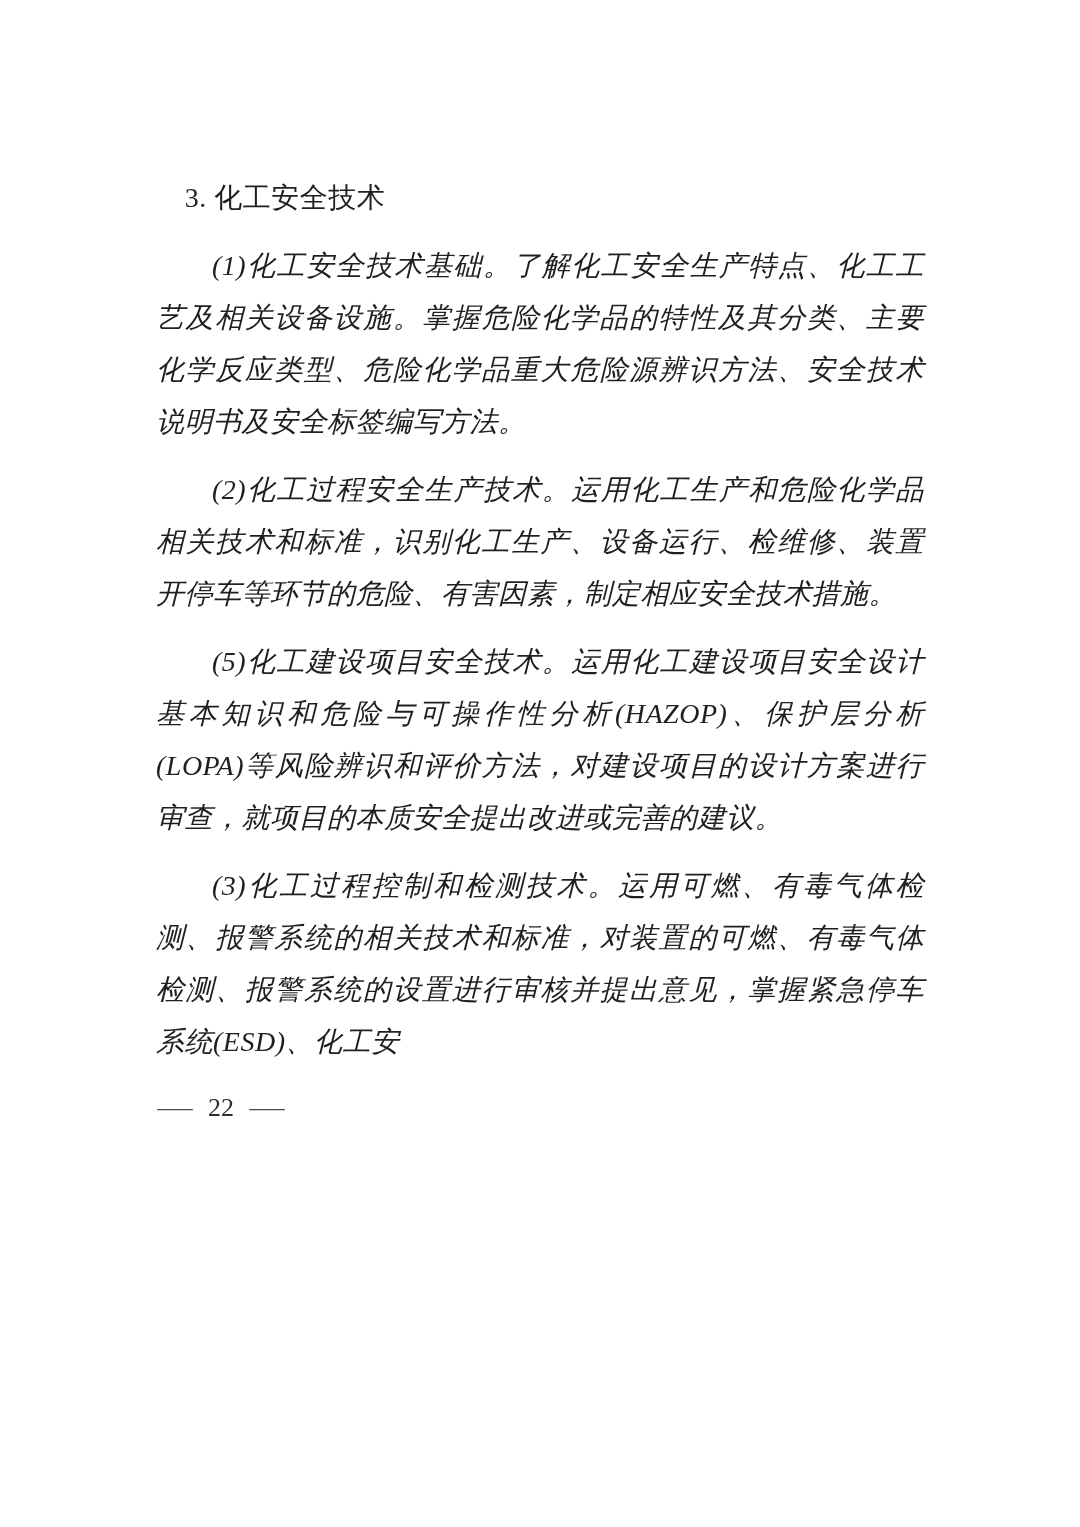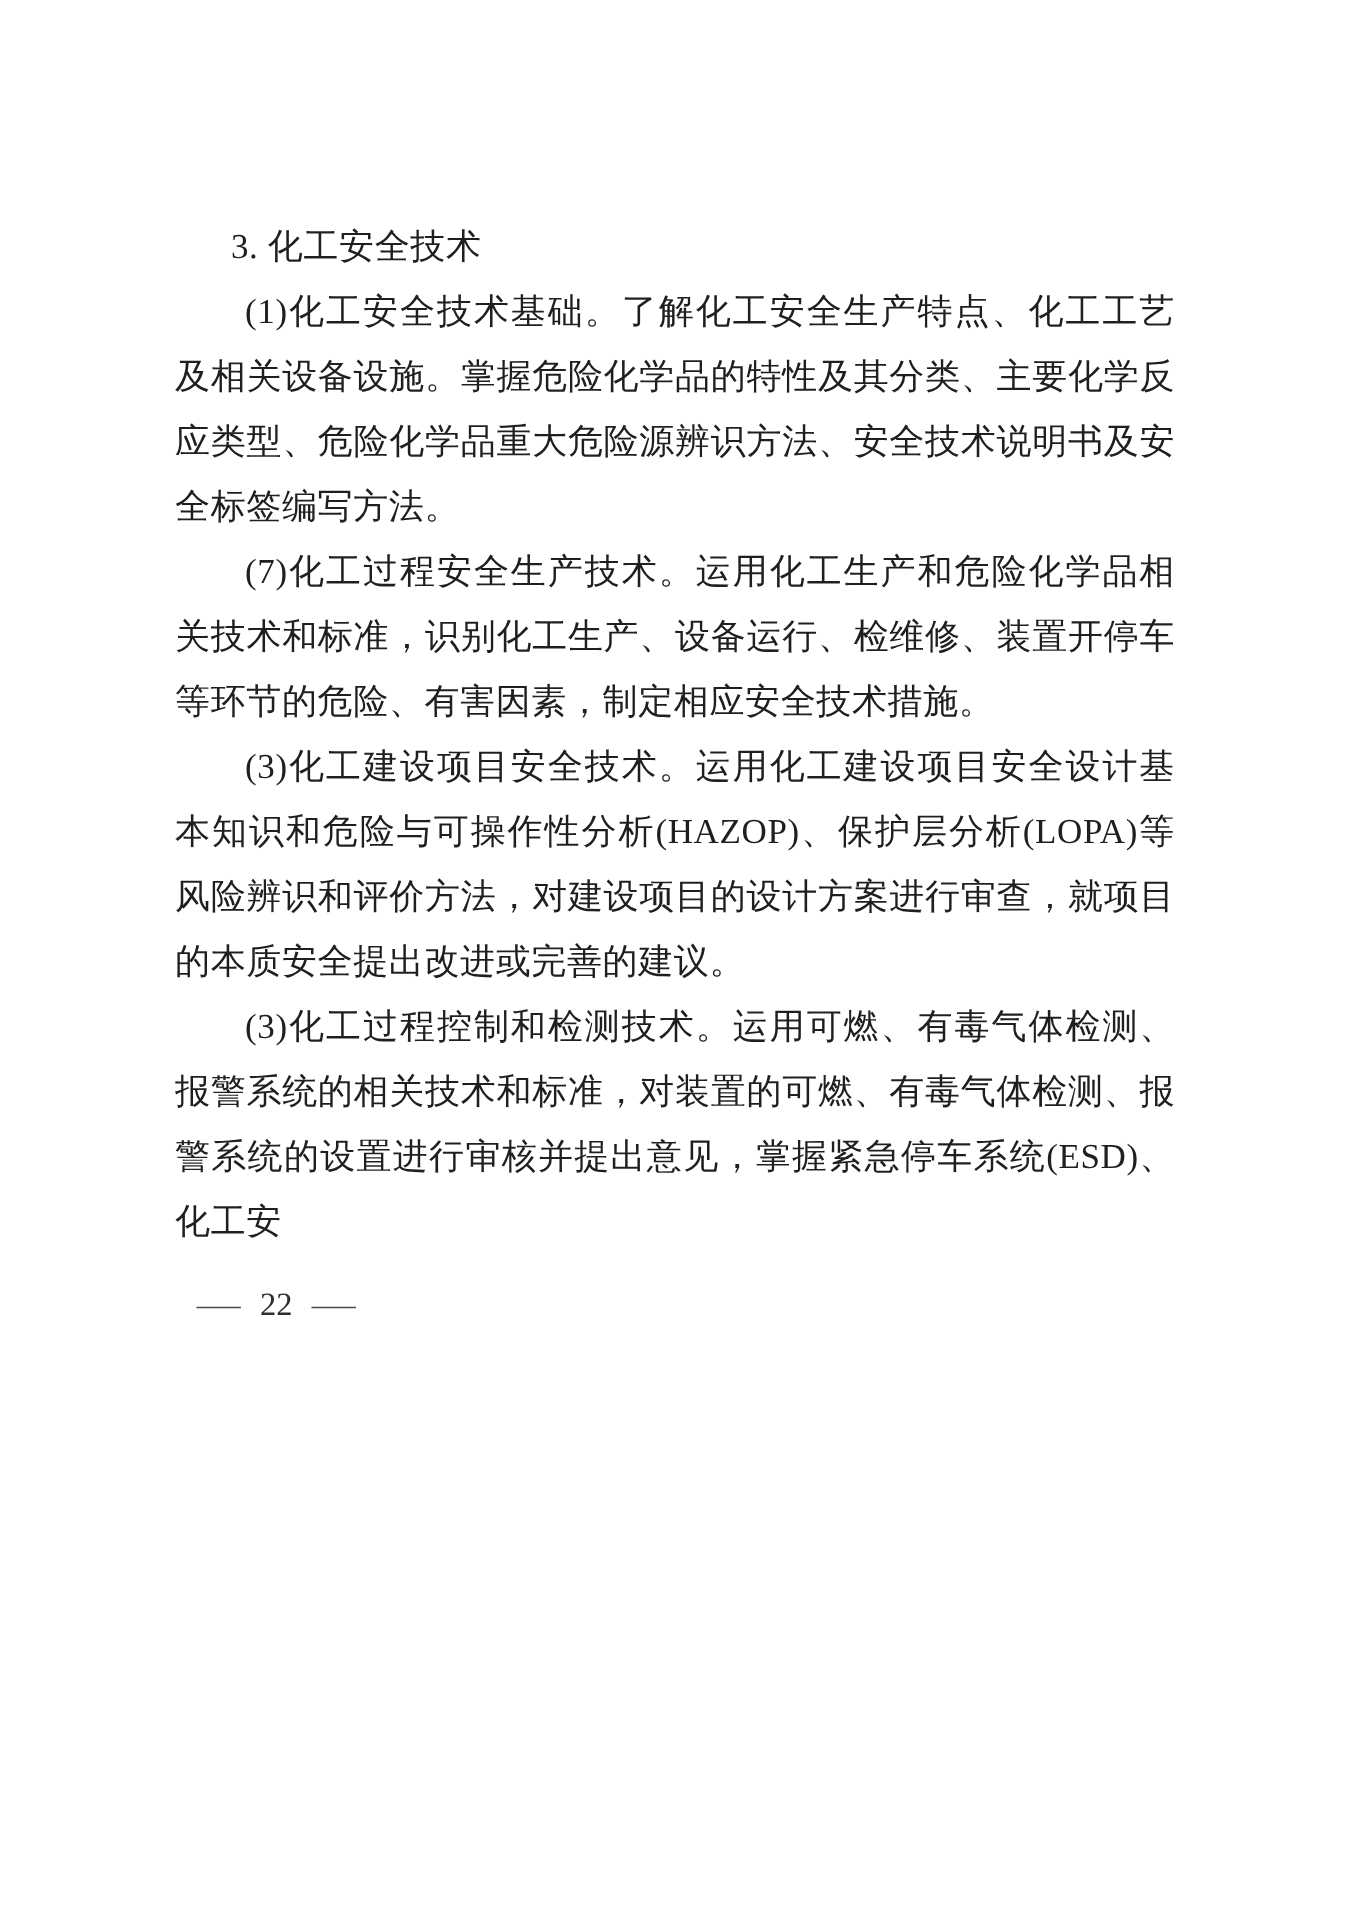--- a/index.html
+++ b/index.html
@@ -28,22 +28,23 @@
   }
   .heading {
     font-size: 28px;
     font-weight: normal;
     margin: 0;
     line-height: 52px;
     text-indent: 1.6em;
     text-align: left;
   }
   p.para {
-    margin: 0;
+    margin: 16px;
     text-indent: 2em;
+    font-style: italic;
   }
   .footer {
     margin-top: 24px;
     padding-left: 22px;
     font-size: 26px;
     line-height: 32px;
     color: #2e2e2e;
     display: flex;
     align-items: center;
     gap: 20px;
@@ -58,22 +59,22 @@
     font-family: "Liberation Serif", "DejaVu Serif", serif;
   }
 </style>
 </head>
 <body>
 
 <div class="page">
   <div class="content">
     <h3 class="heading">3. 化工安全技术</h3>
     <p class="para">(1)化工安全技术基础。了解化工安全生产特点、化工工艺及相关设备设施。掌握危险化学品的特性及其分类、主要化学反应类型、危险化学品重大危险源辨识方法、安全技术说明书及安全标签编写方法。</p>
-    <p class="para">(7)化工过程安全生产技术。运用化工生产和危险化学品相关技术和标准，识别化工生产、设备运行、检维修、装置开停车等环节的危险、有害因素，制定相应安全技术措施。</p>
-    <p class="para">(3)化工建设项目安全技术。运用化工建设项目安全设计基本知识和危险与可操作性分析(HAZOP)、保护层分析(LOPA)等风险辨识和评价方法，对建设项目的设计方案进行审查，就项目的本质安全提出改进或完善的建议。</p>
+    <p class="para">(2)化工过程安全生产技术。运用化工生产和危险化学品相关技术和标准，识别化工生产、设备运行、检维修、装置开停车等环节的危险、有害因素，制定相应安全技术措施。</p>
+    <p class="para">(5)化工建设项目安全技术。运用化工建设项目安全设计基本知识和危险与可操作性分析(HAZOP)、保护层分析(LOPA)等风险辨识和评价方法，对建设项目的设计方案进行审查，就项目的本质安全提出改进或完善的建议。</p>
     <p class="para">(3)化工过程控制和检测技术。运用可燃、有毒气体检测、报警系统的相关技术和标准，对装置的可燃、有毒气体检测、报警系统的设置进行审核并提出意见，掌握紧急停车系统(ESD)、化工安</p>
   </div>
 
   <div class="footer">
     <span class="dash">—</span>
     <span class="num">22</span>
     <span class="dash">—</span>
   </div>
 </div>
 

